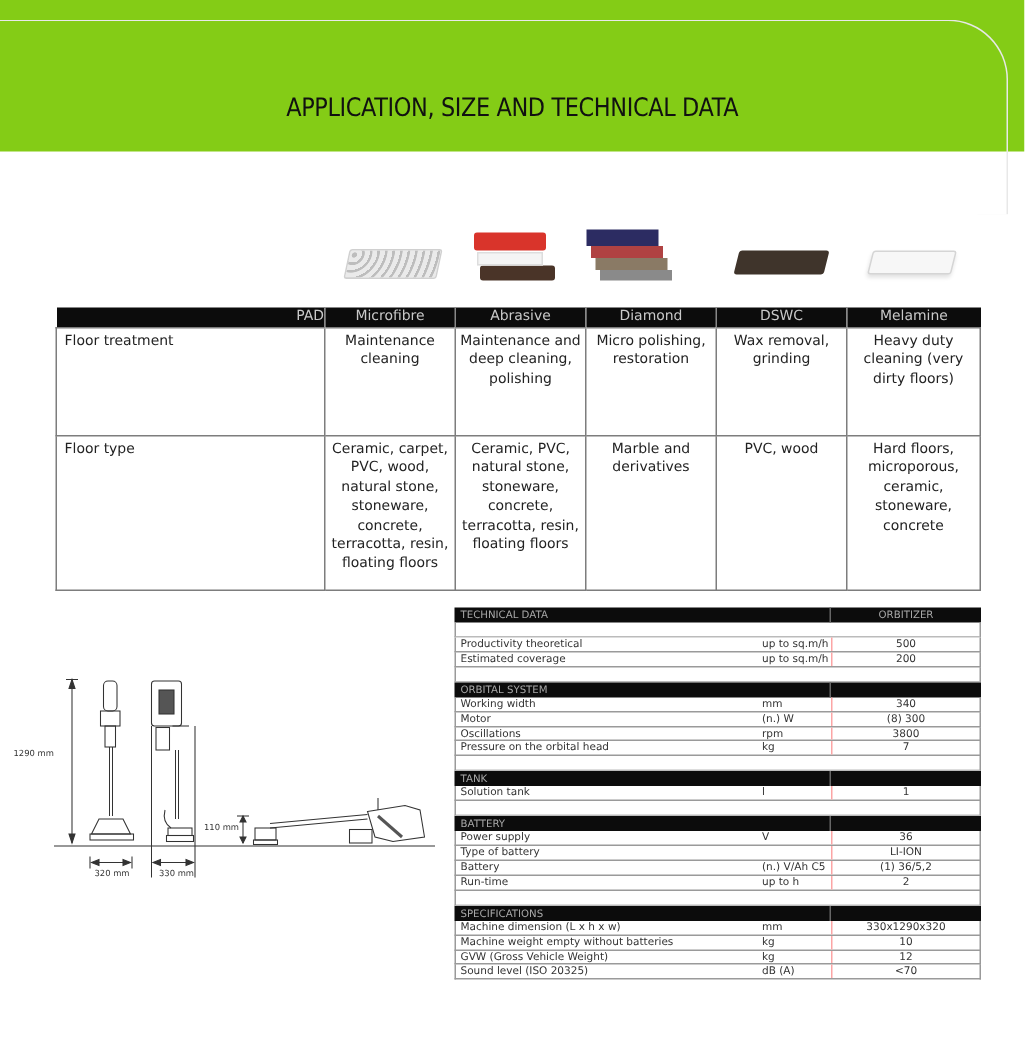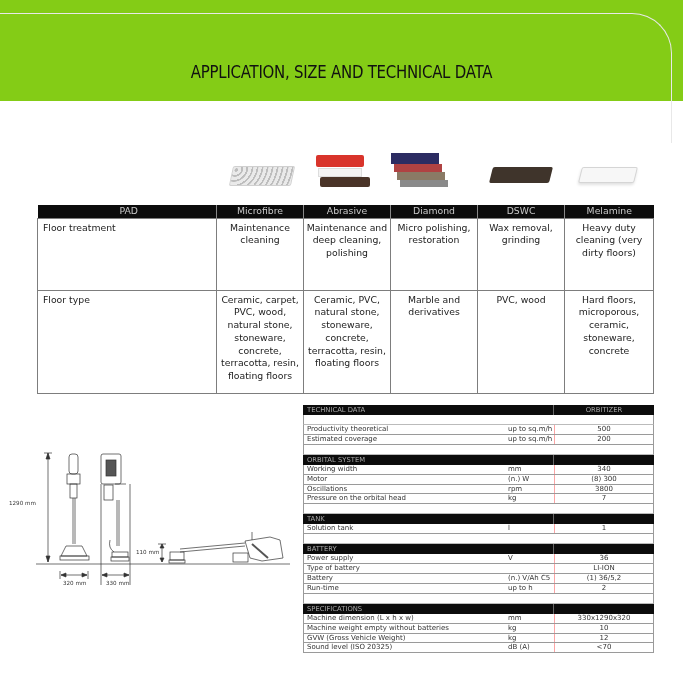--- a/index.html
+++ b/index.html
@@ -46,21 +46,21 @@
     table.pad-table {
       position: absolute; left: 37px; top: 205px; width: 616px;
       border-collapse: collapse; table-layout: fixed;
       font-family: "DejaVu Sans", sans-serif; font-size: 9.3px; color: #222;
     }
     .pad-table th {
       background: #0c0c0c; color: #c9c9c9; font-weight: normal;
       height: 13px; line-height: 12px; font-size: 9.3px;
       border-left: 1px solid #888;
     }
-    .pad-table th:first-child { text-align: center; padding-left: 4px; border-left: none; }
+    .pad-table th:first-child { text-align: right; padding-left: 4px; border-left: none; }
     .pad-table td {
       border: 1px solid #7d7d7d; vertical-align: top; text-align: center;
       line-height: 12.8px; padding-top: 3px; margin-top: 20px;
     }
     .pad-table td:first-child { text-align: left; padding-left: 5px; }
     .pad-table tr.r1 td { height: 72px; }
     .pad-table tr.r2 td { height: 103px; }
 
     
     .diagram { position: absolute; left: 0; top: 440px; width: 300px; height: 150px; }

